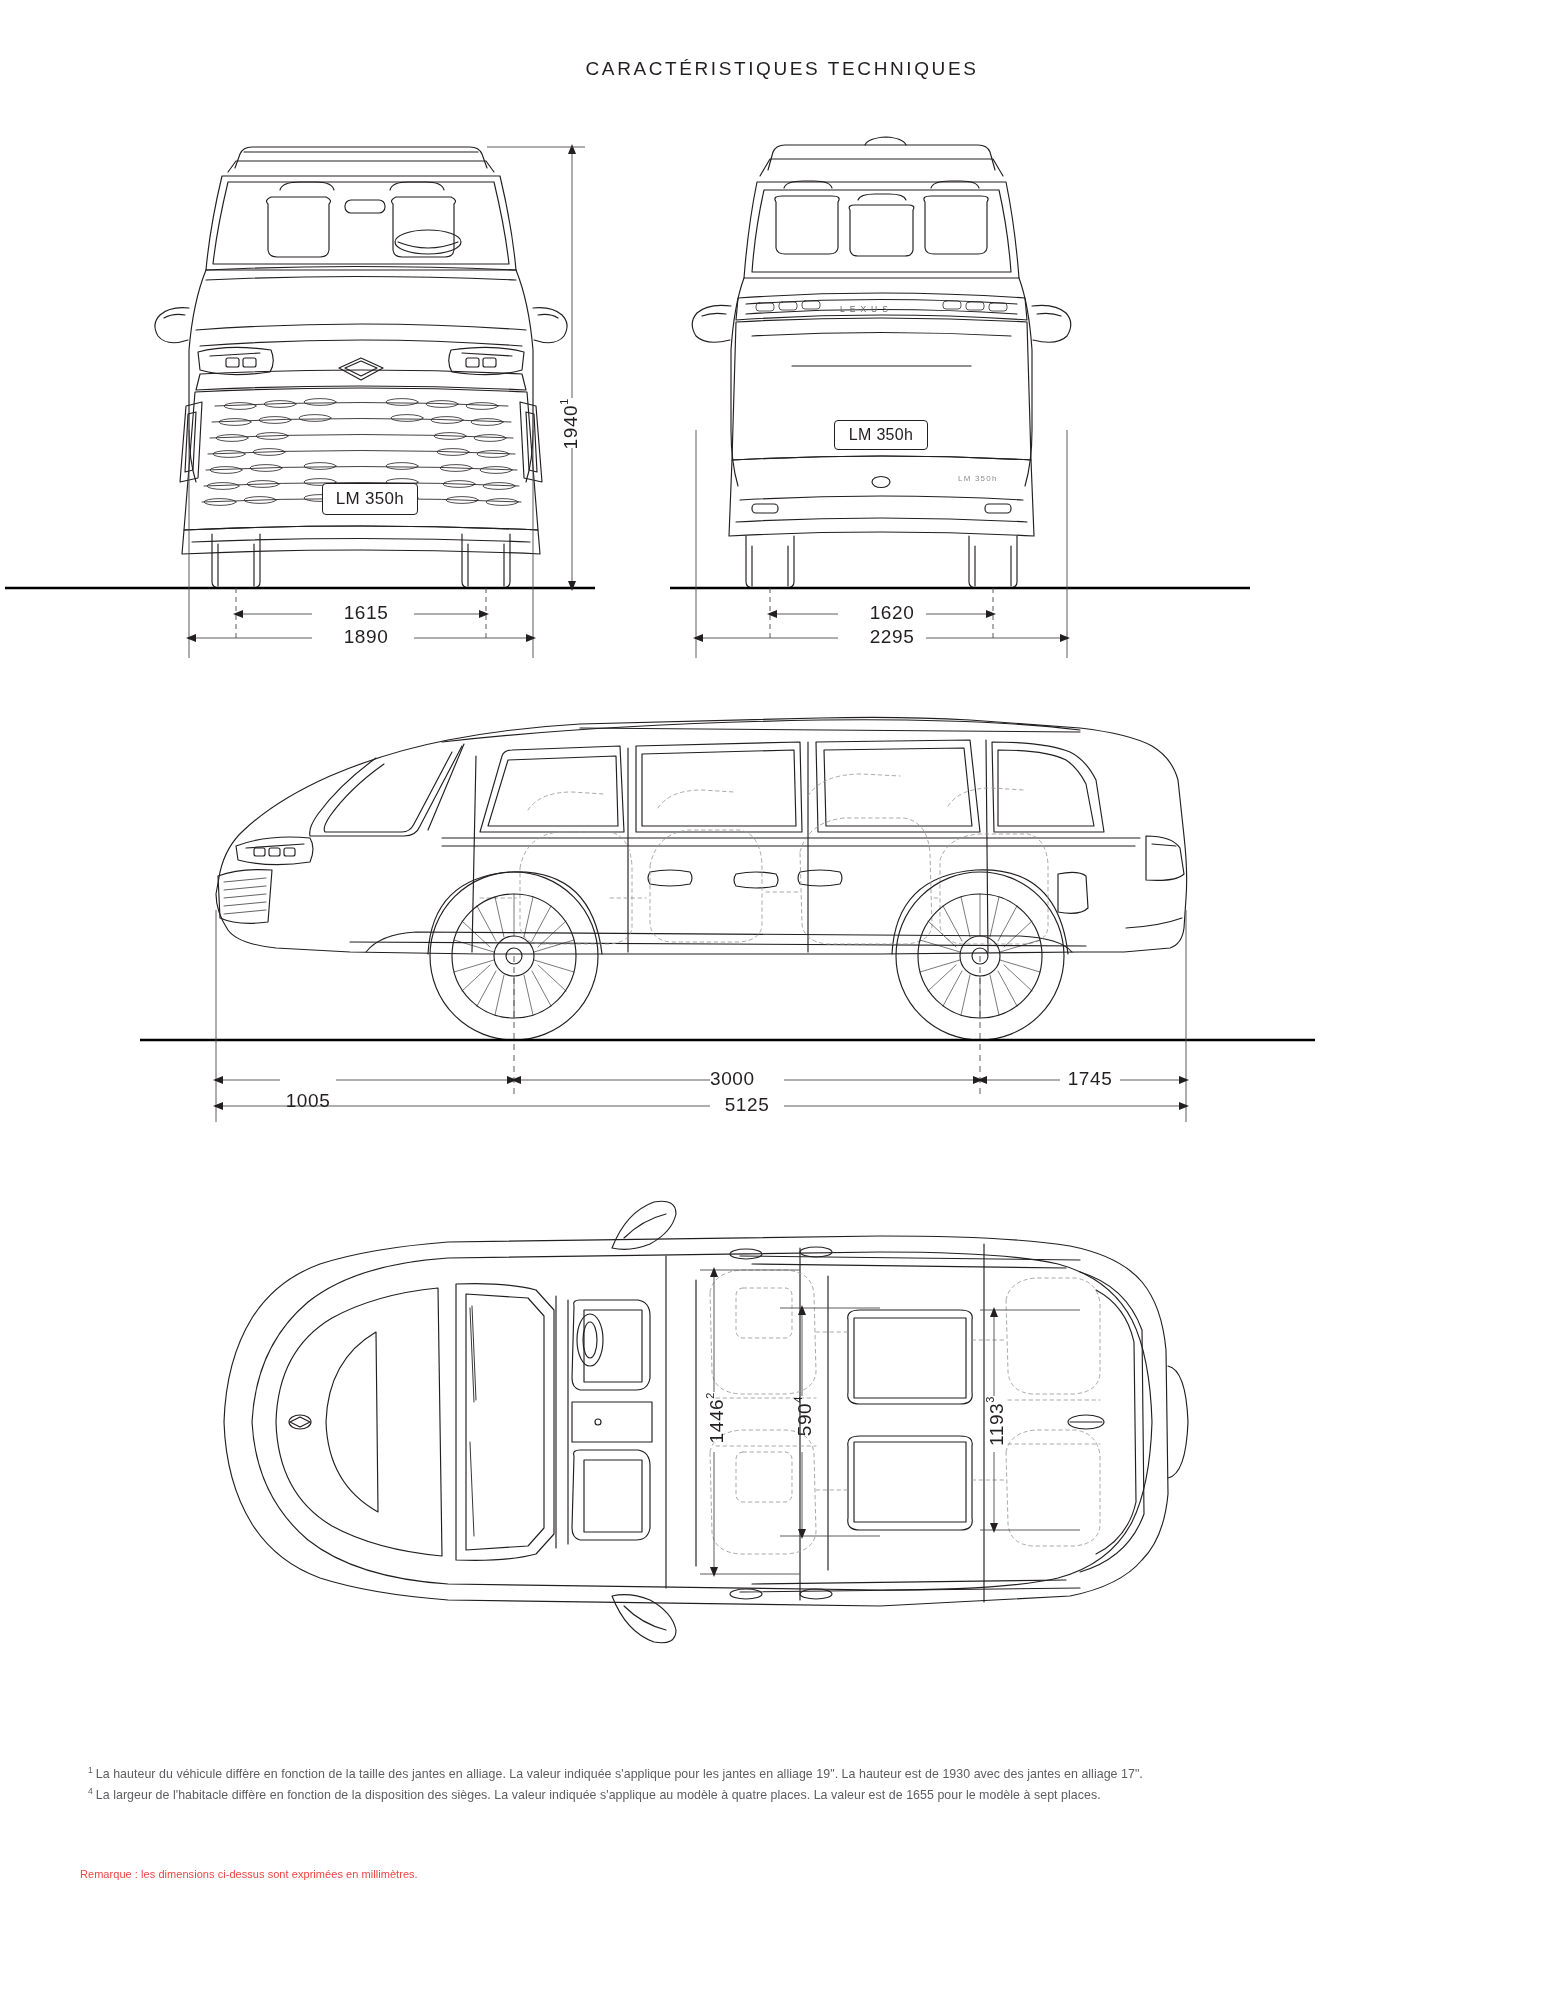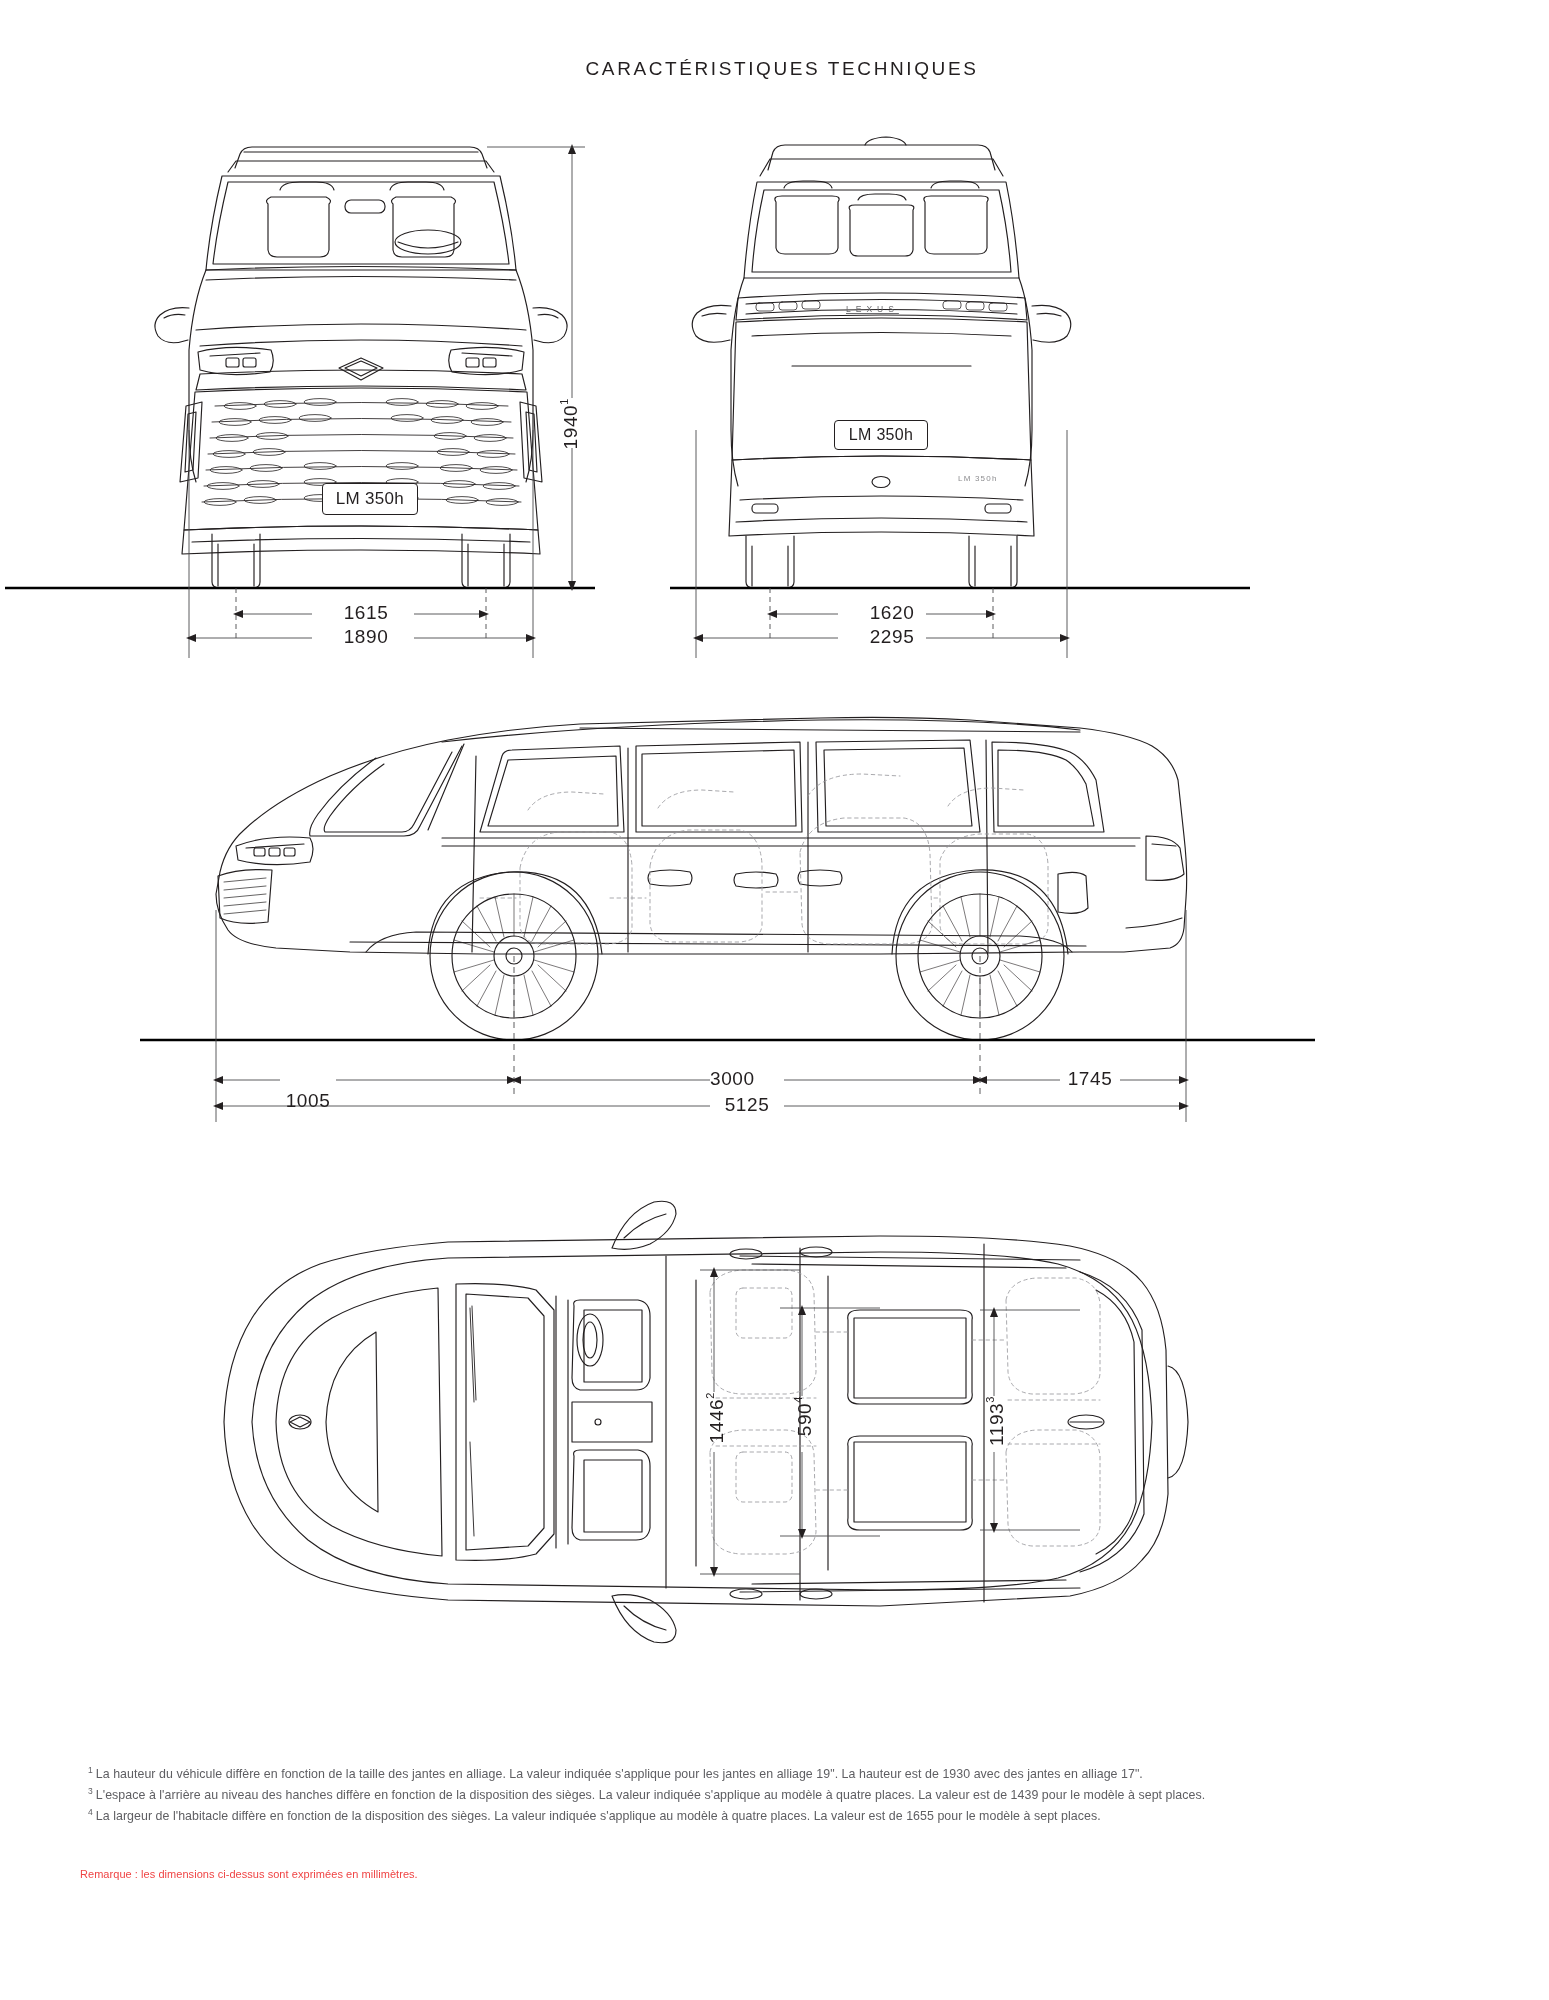--- a/index.html
+++ b/index.html
@@ -372,21 +372,21 @@
         <path d="M117 480 L107 484 L117 488 Z" fill="#231f20" stroke="none"></path>
         <path d="M326 480 L336 484 L326 488 Z" fill="#231f20" stroke="none"></path>
 
         <line x1="36" y1="508" x2="178" y2="508"></line>
         <line x1="266" y1="508" x2="407" y2="508"></line>
         <path d="M43 504 L33 508 L43 512 Z" fill="#231f20" stroke="none"></path>
         <path d="M400 504 L410 508 L400 512 Z" fill="#231f20" stroke="none"></path>
       </g>
     </svg>
 
-    <span class="lexus-word" style="left:186px; top:174px;text-decoration:underline;">LEXUS</span>
+    <span class="lexus-word" style="left:180px; top:174px;">LEXUS</span>
 
     <div class="plate rear" style="left:174px; top:290px; width:94px; height:30px;">
       <span>LM 350h</span>
     </div>
 
     <span class="badge-small" style="left:298px; top:344px;">LM 350h</span>
 
     <div class="dim-text" style="position:absolute; left:182px; top:472px; width:100px; text-align:center;">
       <span>1620</span>
     </div>
@@ -709,23 +709,20 @@
     <div class="dim-text vertical" style="position:absolute; left:804px; top:236px;">
       <span>1193</span><sup>3</sup>
     </div>
   </div>
 
   <div class="footnotes">
     <div class="footnote">
       <span class="marker">1</span><span>La hauteur du véhicule diffère en fonction de la taille des jantes en alliage. La valeur indiquée s'applique pour les jantes en alliage 19". La hauteur est de 1930 avec des jantes en alliage 17".</span>
     </div>
     <div class="footnote">
-      <span class="marker">3</span><span>L'espace à l'arrière au niveau des hanches diffère en fonction de la disposition des sièges. La valeur indiquée s'applique au modèle à quatre places. La valeur est de 1439 pour le modèle à sept places.</span>
-    </div>
-    <div class="footnote">
       <span class="marker">4</span><span>La largeur de l'habitacle diffère en fonction de la disposition des sièges. La valeur indiquée s'applique au modèle à quatre places. La valeur est de 1655 pour le modèle à sept places.</span>
     </div>
   </div>
 
   <div class="remark">Remarque : les dimensions ci-dessus sont exprimées en millimètres.</div>
 
 
 </div>
 
 </body></html>

